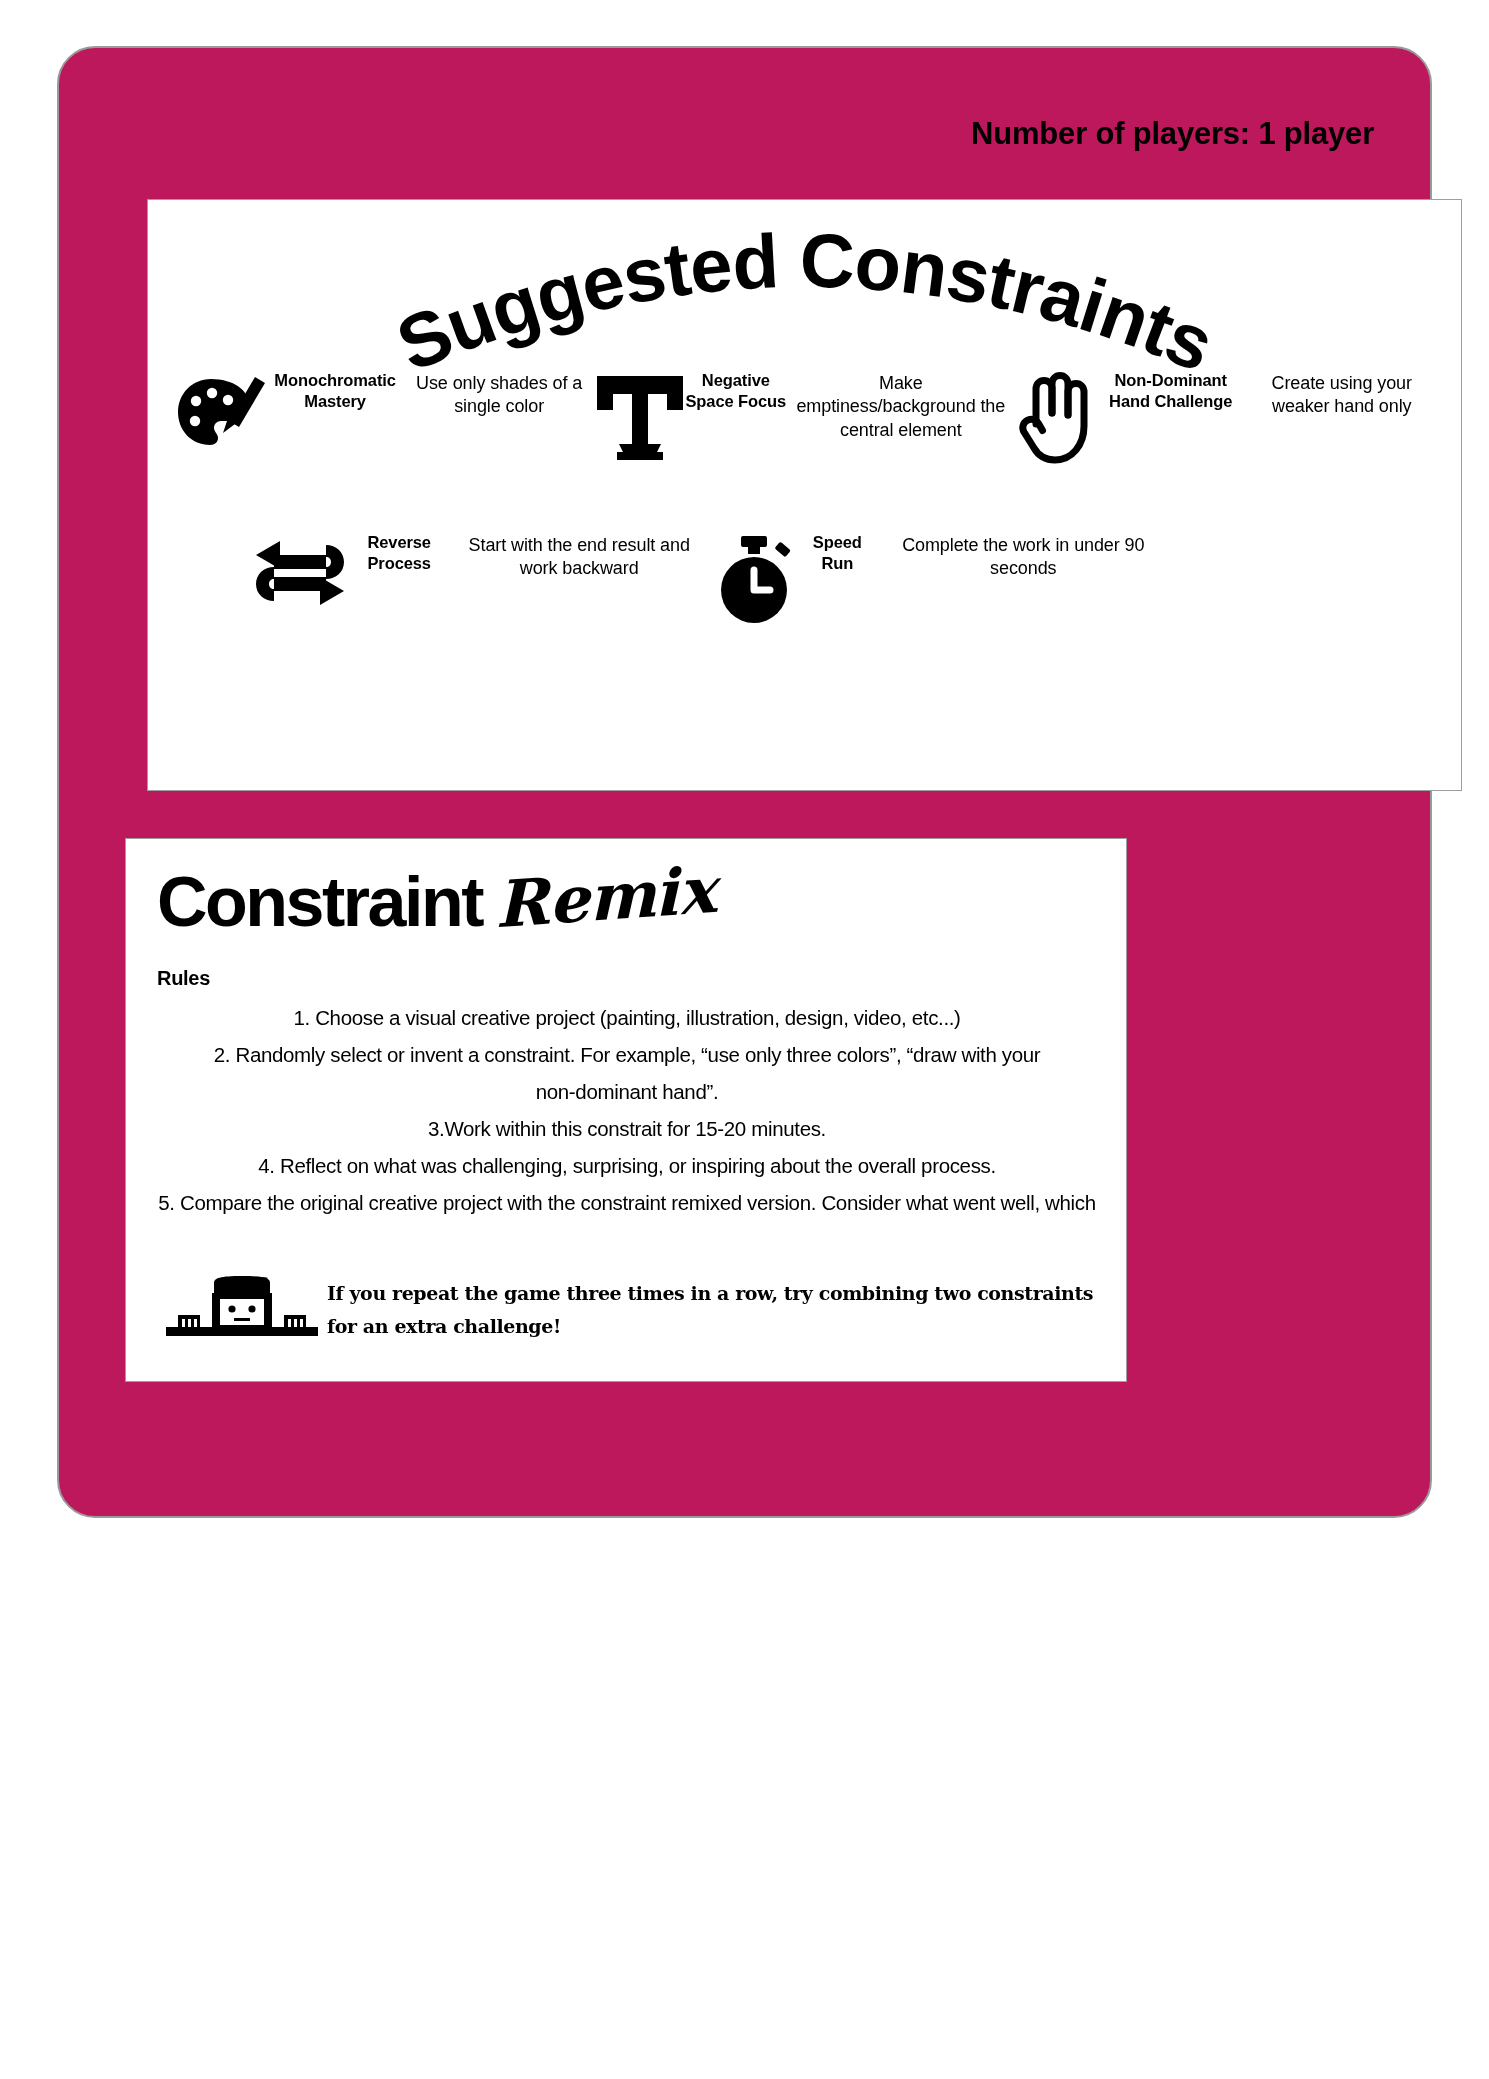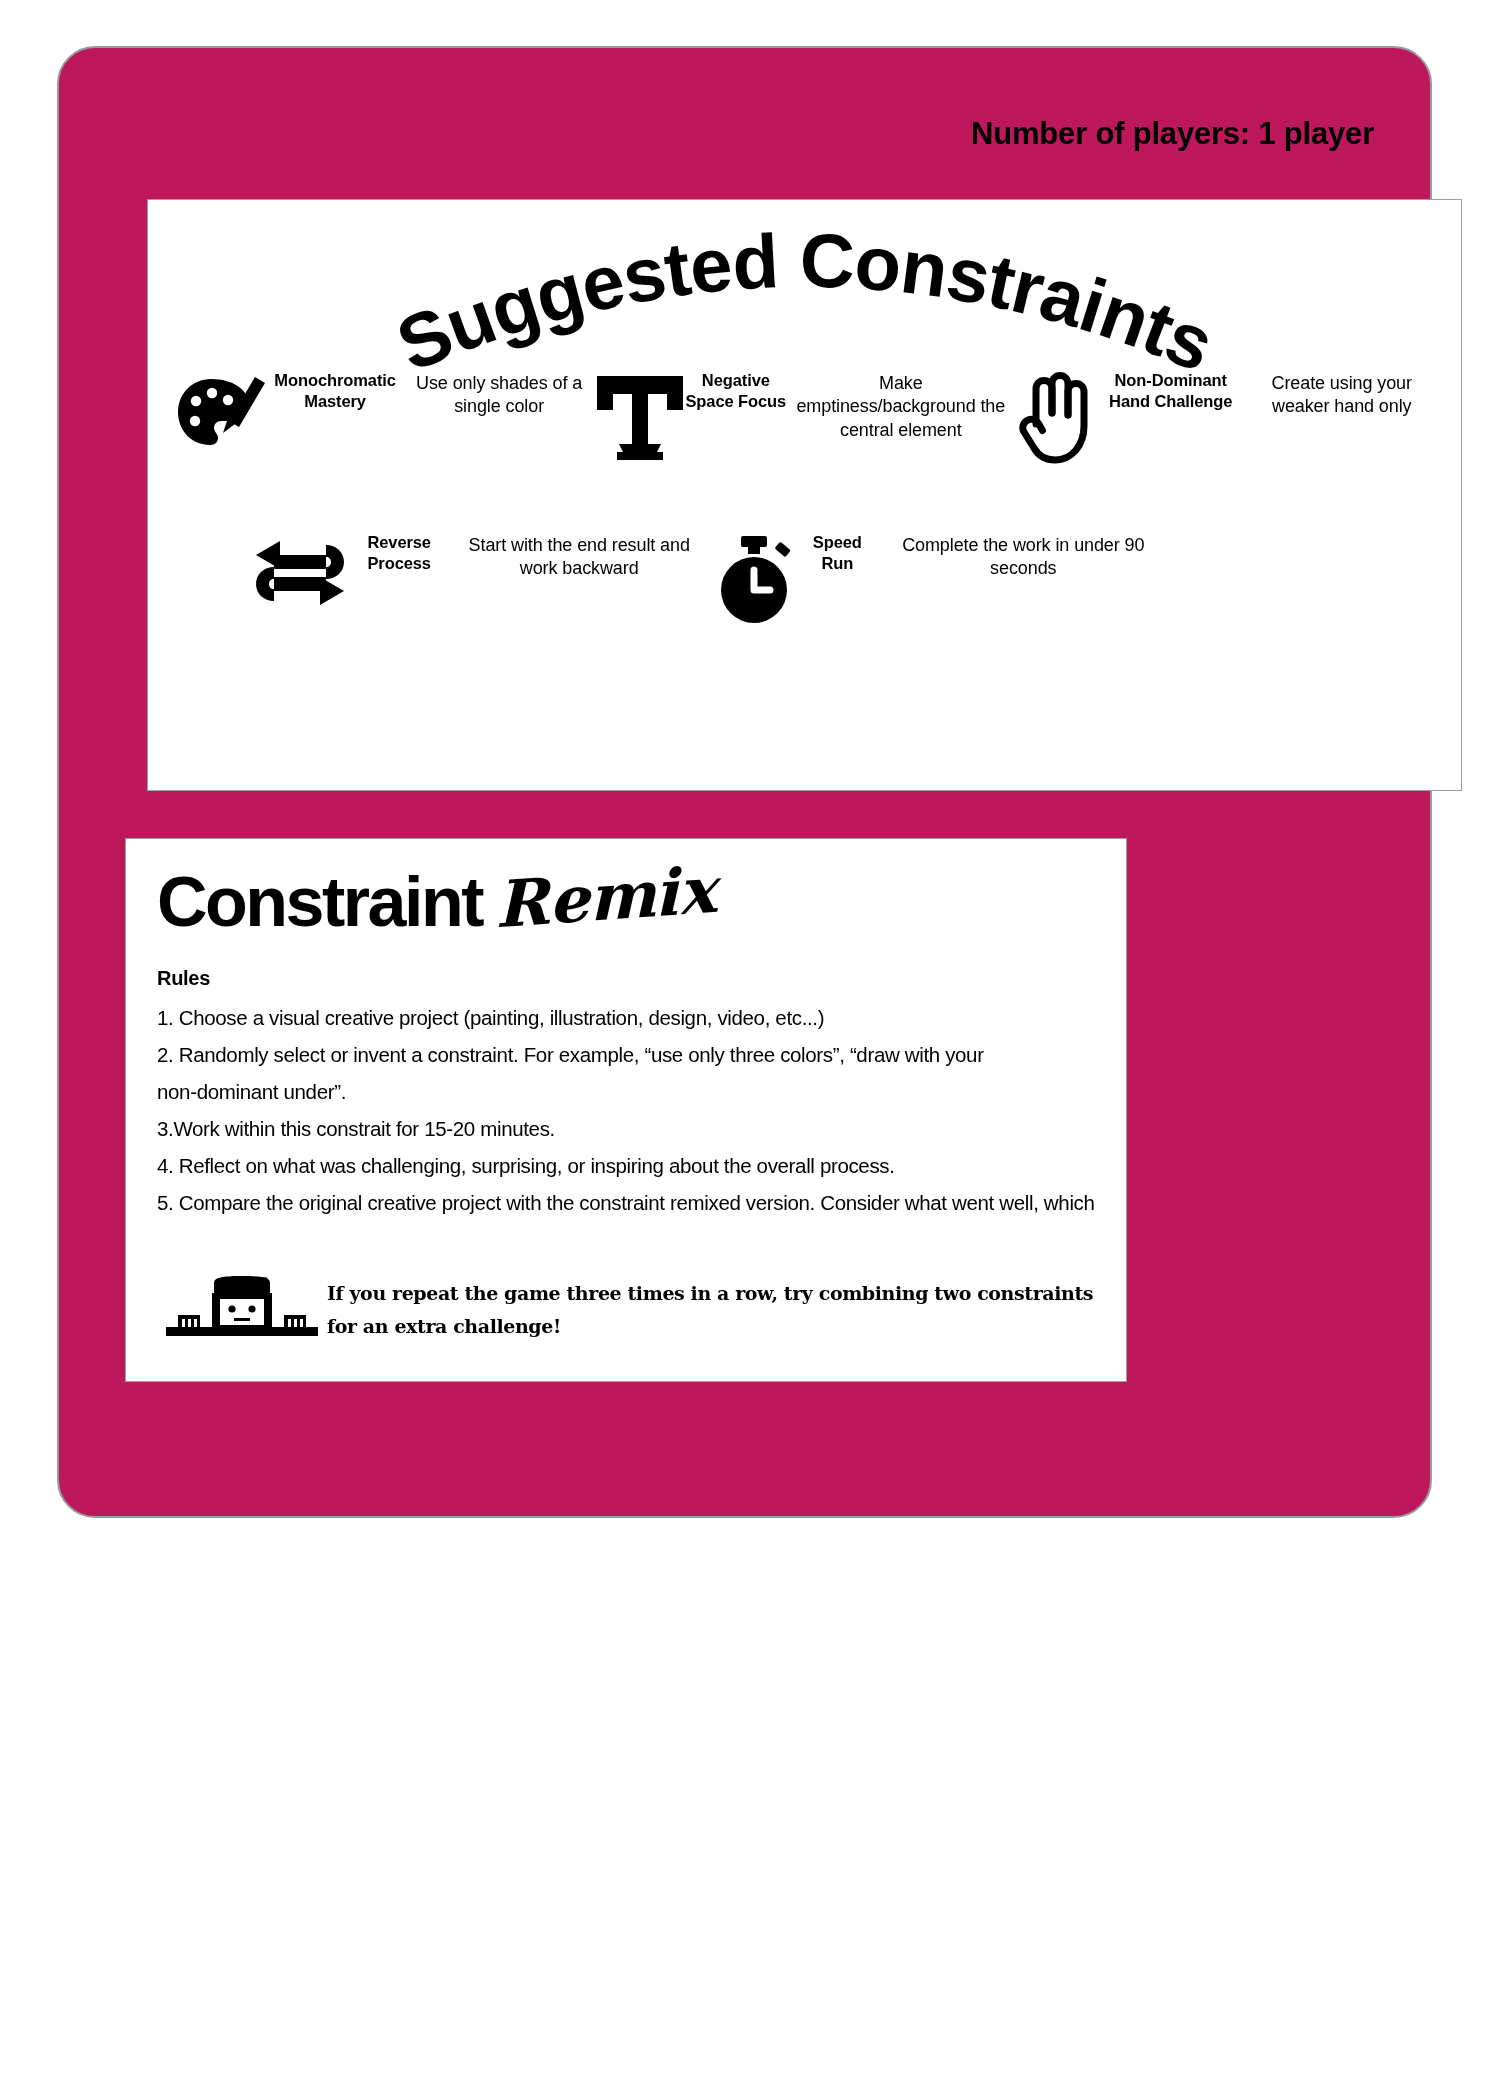--- a/index.html
+++ b/index.html
@@ -169,20 +169,21 @@
     position: absolute;
     left: 31px;
     top: 160px;
     width: 940px;
   }
   .rule-line {
     font-size: 20.5px;
     line-height: 37px;
     letter-spacing: -0.35px;
     color: #000;
+    text-align: center;
   }
 
   
   .tip-block {
     position: absolute;
     left: 31px;
     bottom: 38px;
     width: 940px;
     display: flex;
     align-items: flex-start;
@@ -317,21 +318,21 @@
     <div class="brand-title">
       <span class="brand-word">Constraint</span>
       <span class="brand-script">Remix</span>
     </div>
 
     <div class="rules-heading">Rules</div>
 
     <div class="rules-list">
       <div class="rule-line">1. Choose a visual creative project (painting, illustration, design, video, etc...)</div>
       <div class="rule-line">2. Randomly select or invent a constraint. For example, “use only three colors”, “draw with your</div>
-      <div class="rule-line">non-dominant under”.</div>
+      <div class="rule-line">non-dominant hand”.</div>
       <div class="rule-line">3.Work within this constrait for 15-20 minutes.</div>
       <div class="rule-line">4. Reflect on what was challenging, surprising, or inspiring about the overall process.</div>
       <div class="rule-line">5. Compare the original creative project with the constraint remixed version. Consider what went well, which</div>
     </div>
 
     <div class="tip-block">
       <div class="tip-mascot">
         <svg width="156" height="64" viewBox="0 0 156 64" xmlns="http://www.w3.org/2000/svg">
 
           <path d="M50 8c0-5 6-7 28-7s28 2 28 7v10h-56z" fill="#000"></path>

